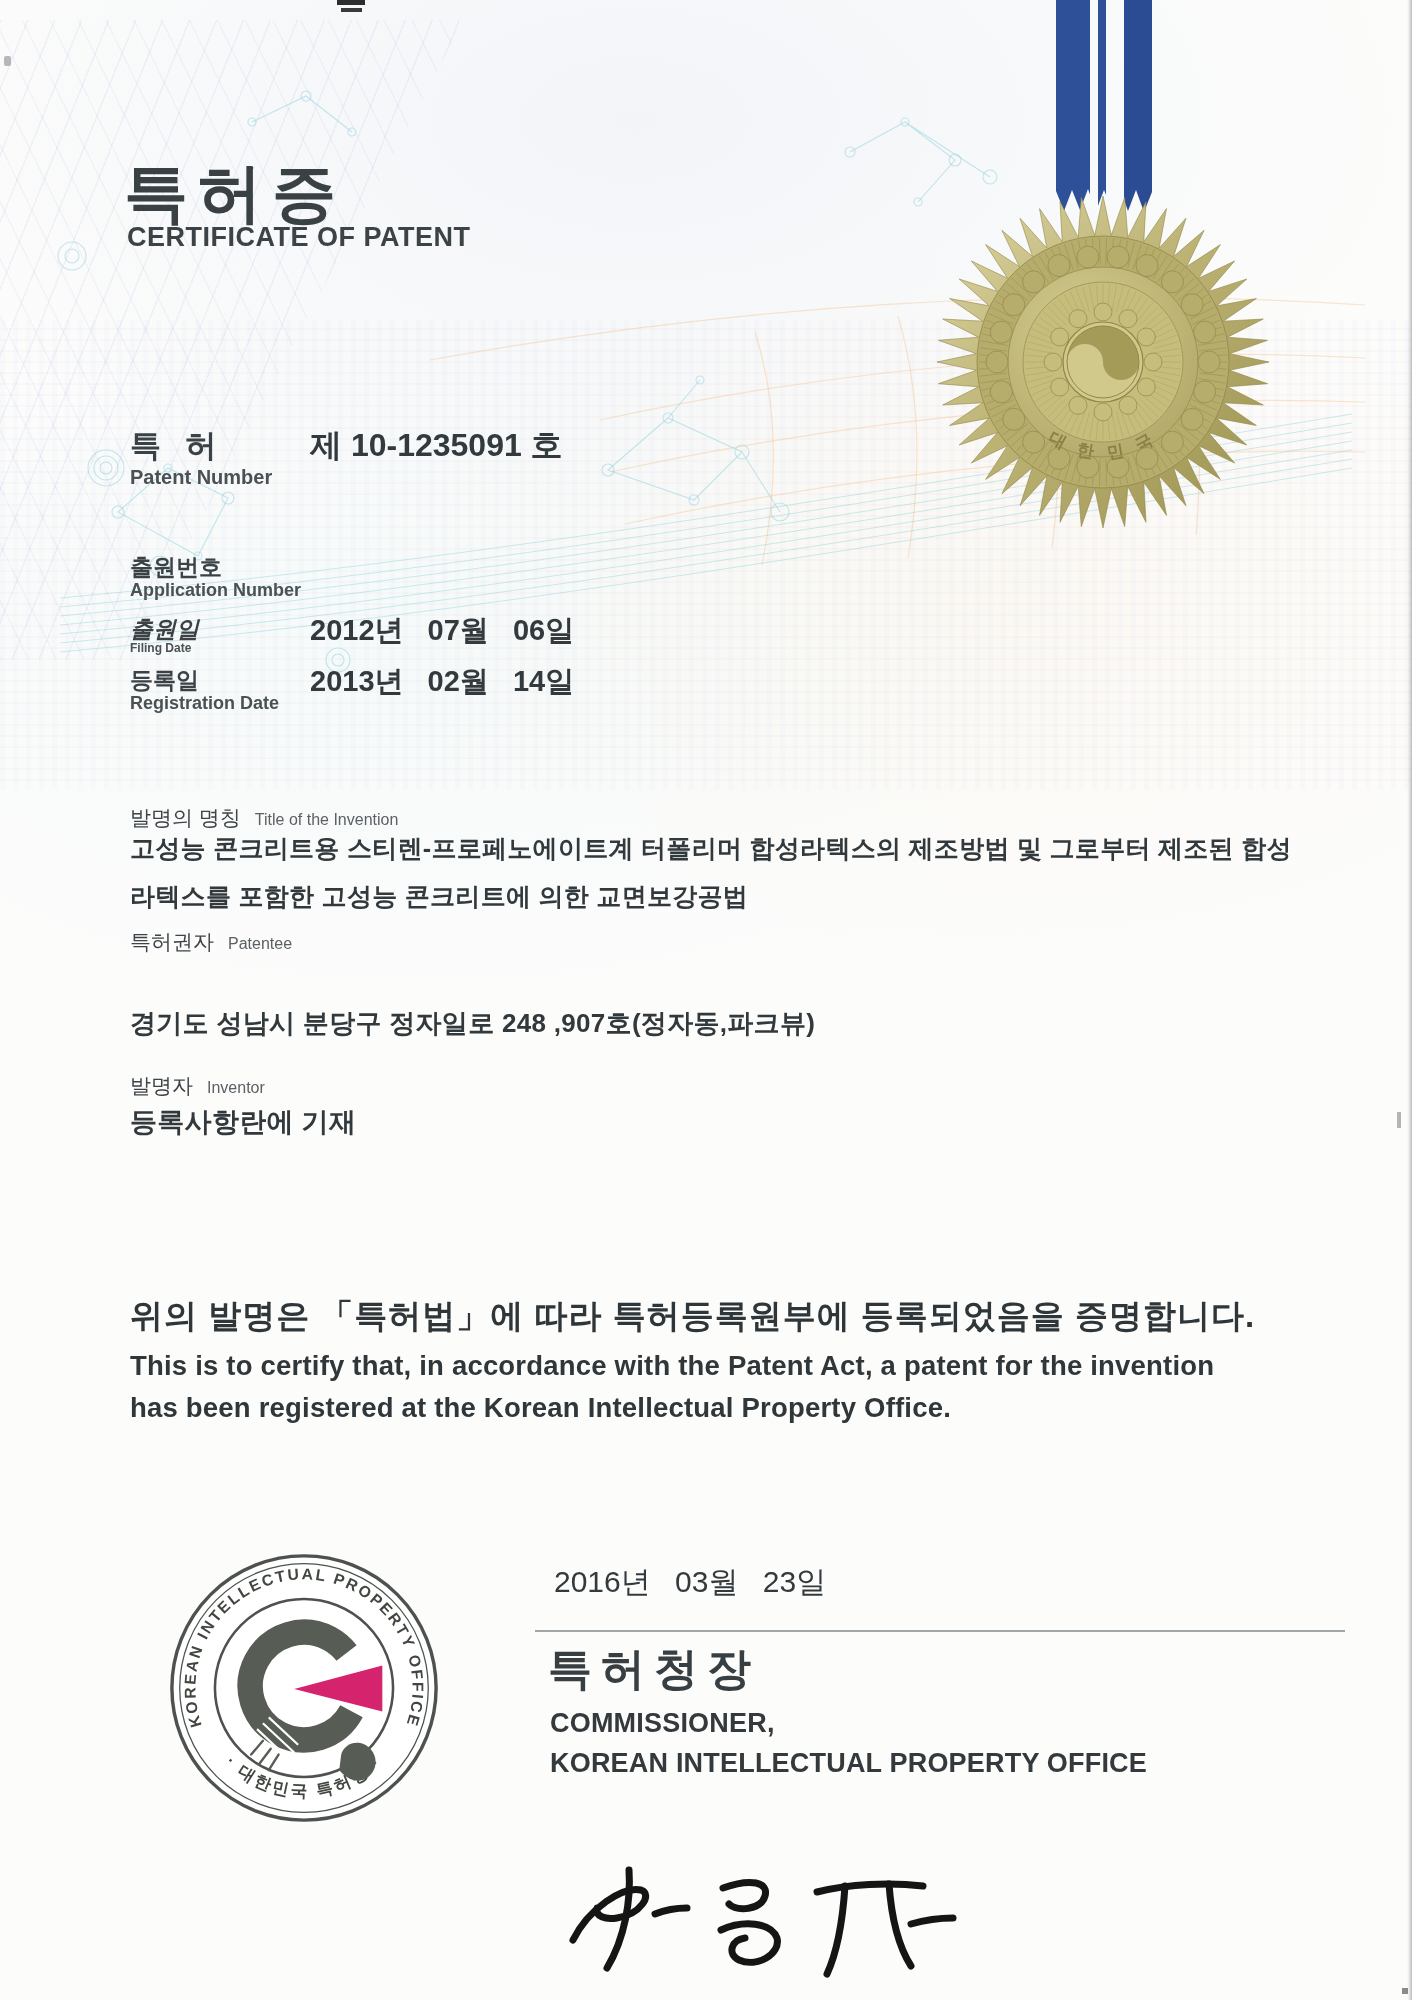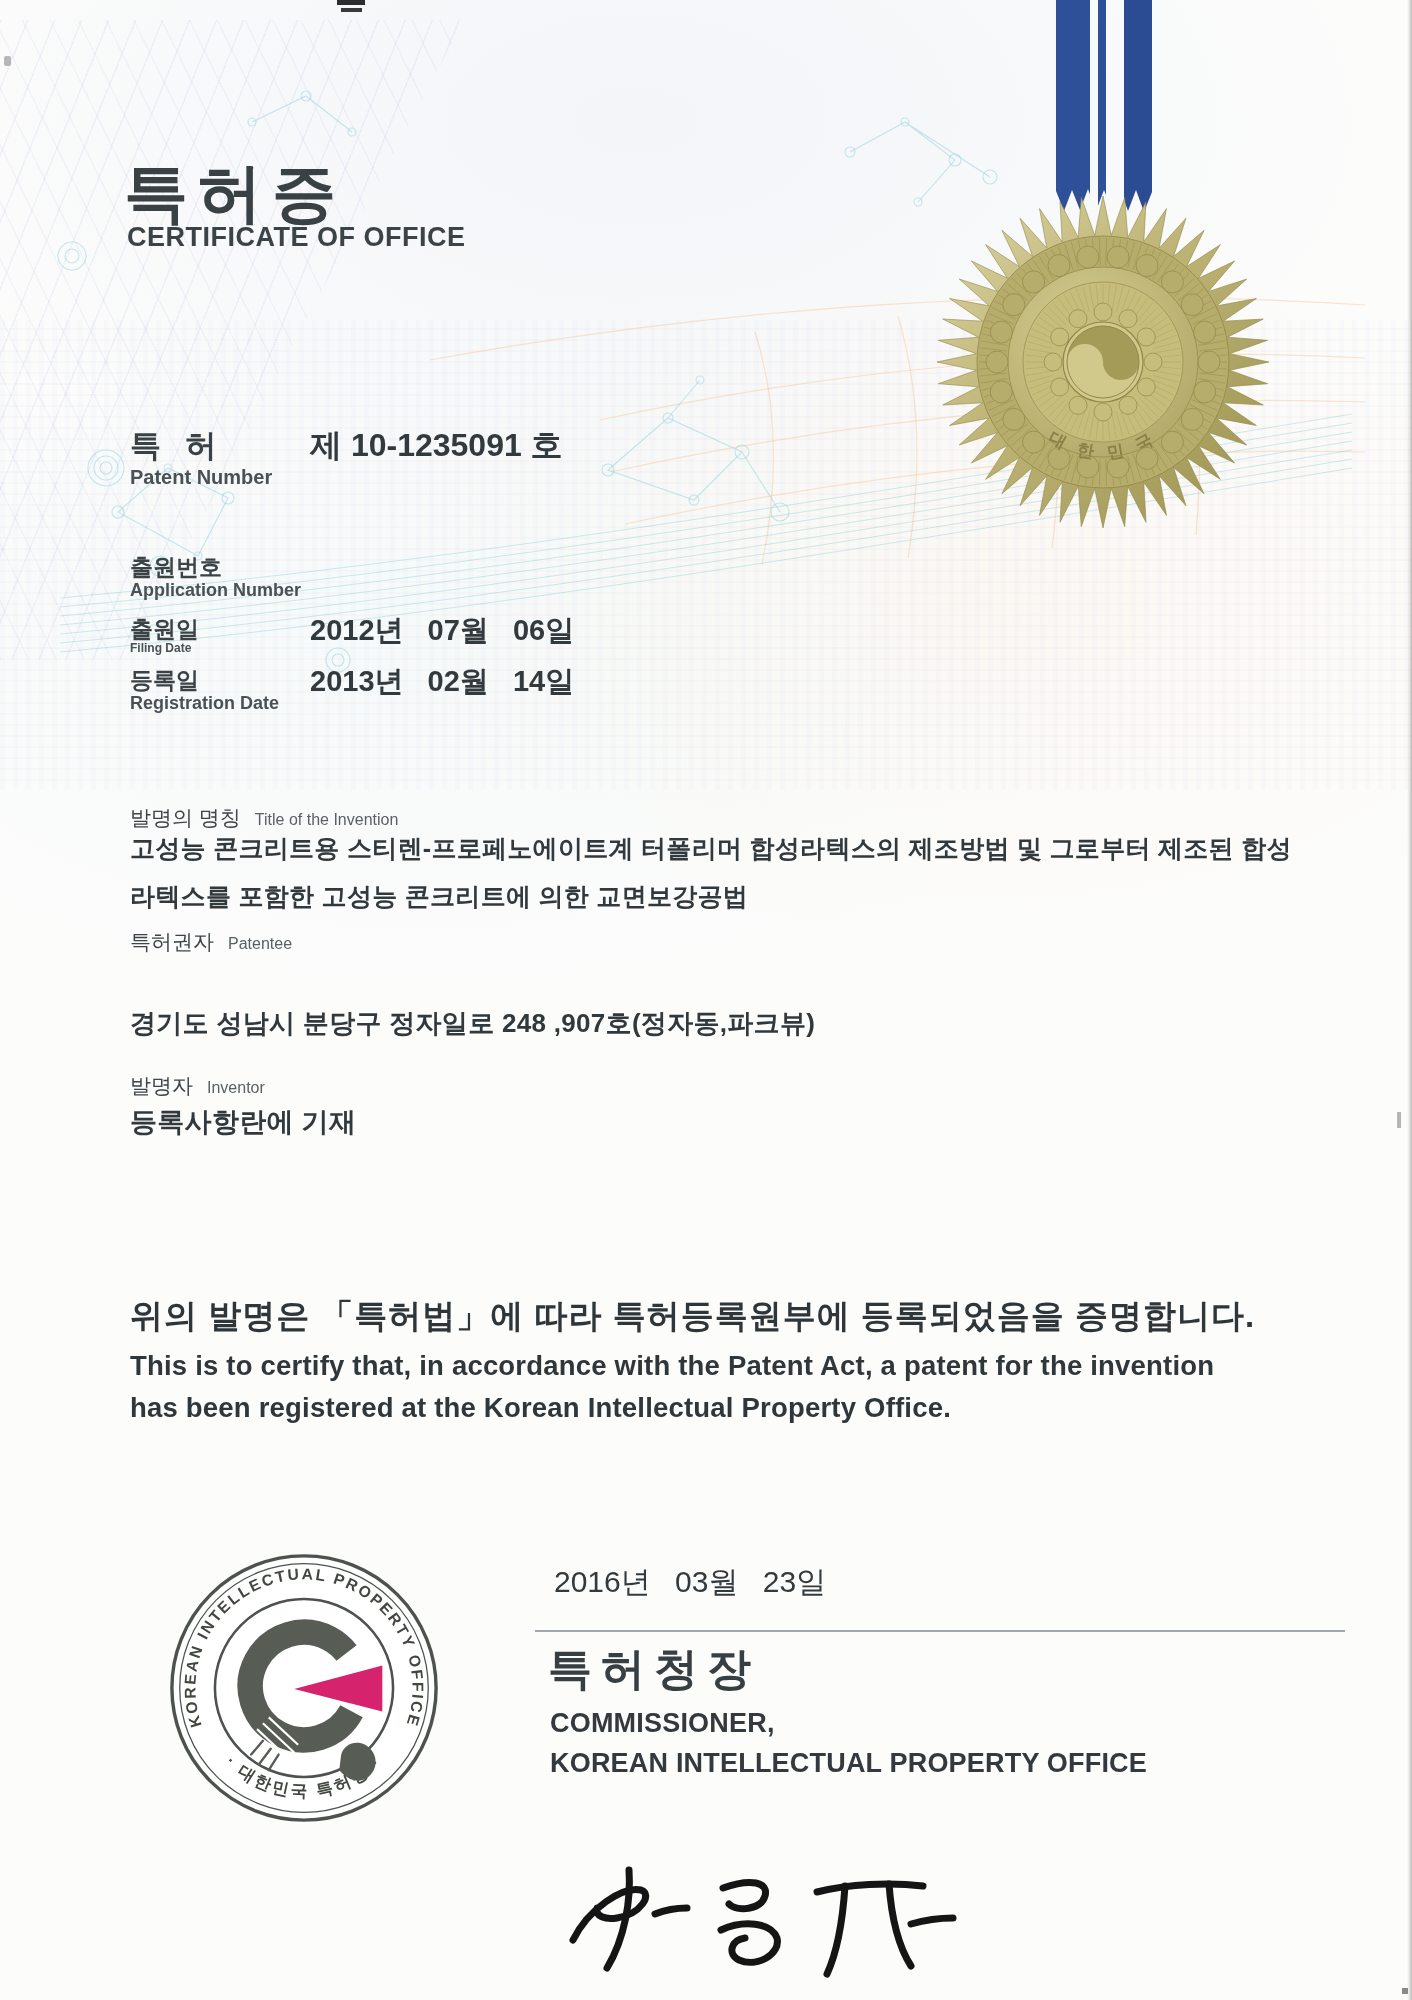--- a/index.html
+++ b/index.html
@@ -384,30 +384,30 @@
     <circle cx="170" cy="170" r="40" fill="#d1c88b" stroke="#8f8648" stroke-width="1.2"></circle>
     <path d="M134,170 a36,36 0 1 1 72,0 a18,18 0 0 1 -36,0 a18,18 0 1 0 -36,0 Z" fill="#a49b58"></path>
     <circle cx="170" cy="170" r="36" fill="none" stroke="#8f8648" stroke-width="1"></circle>
     <path id="m-textarc" d="M86.9,218 A96,96 0 0 0 253.1,218" fill="none"></path>
     <text font-size="17" font-weight="700" fill="#8a8147" letter-spacing="5">
       <textPath href="#m-textarc" startOffset="50%" text-anchor="middle">대 한 민 국</textPath>
     </text>
   </svg>
 
   <div class="abs t title-ko">특허증</div>
-  <div class="abs t title-en">CERTIFICATE OF OFFICE</div>
+  <div class="abs t title-en">CERTIFICATE OF PATENT</div>
 
   <div class="abs t lab-ko" style="left:130px;top:425px;font-size:31px;letter-spacing:8px;">특 허</div>
   <div class="abs t lab-en" style="left:130px;top:466px;font-size:20px;">Patent Number</div>
   <div class="abs t val" style="left:310px;top:424px;font-size:32px;">제 10-1235091 호</div>
 
   <div class="abs t lab-ko" style="left:130px;top:552px;font-size:23px;text-align:right;">출원번호</div>
   <div class="abs t lab-en" style="left:130px;top:580px;font-size:18px;">Application Number</div>
 
-  <div class="abs t lab-ko" style="left:130px;top:614px;font-size:23px;">출원일</div>
+  <div class="abs t lab-ko" style="left:130px;top:614px;font-size:23px;font-style:italic;">출원일</div>
   <div class="abs t lab-en" style="left:130px;top:641px;font-size:12px;">Filing Date</div>
   <div class="abs t val dateval" style="left:310px;top:611px;font-size:29px;">2012년 07월 06일</div>
 
   <div class="abs t lab-ko" style="left:130px;top:665px;font-size:23px;">등록일</div>
   <div class="abs t lab-en" style="left:130px;top:693px;font-size:18px;">Registration Date</div>
   <div class="abs t val dateval" style="left:310px;top:662px;font-size:29px;">2013년 02월 14일</div>
 
   <div class="abs t seclab" style="left:130px;top:804px;">
     <span class="k">발명의 명칭</span><span class="e">Title of the Invention</span>
   </div>

